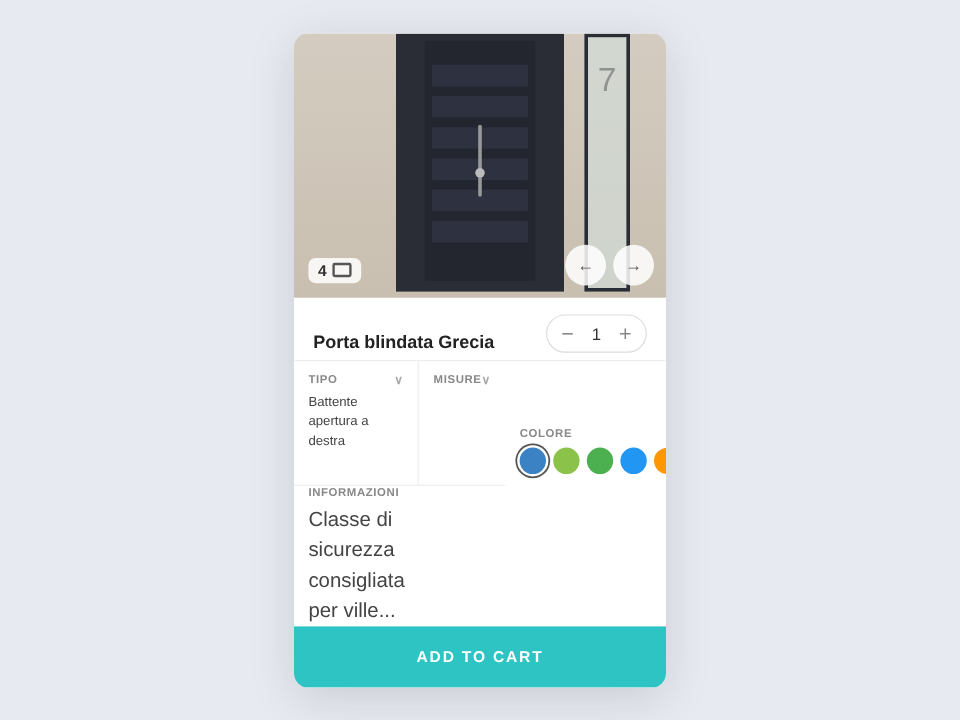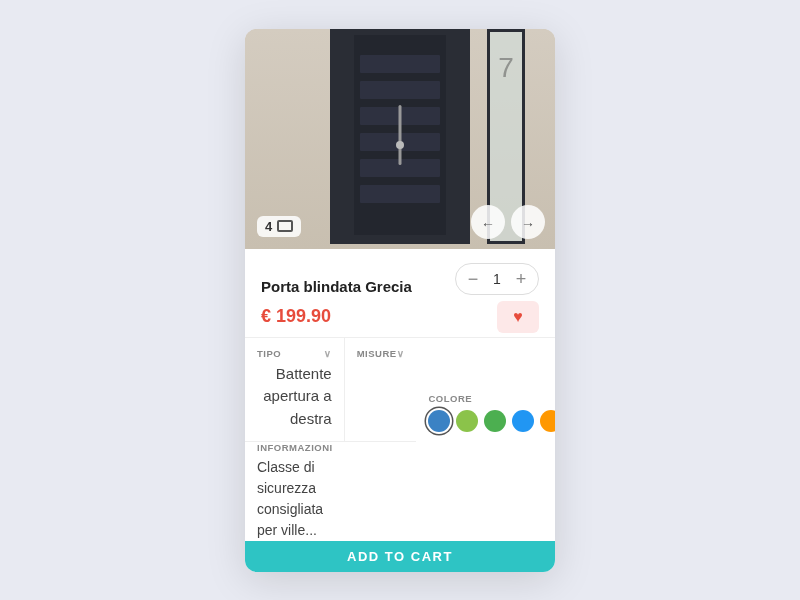--- a/index.html
+++ b/index.html
@@ -281,24 +281,23 @@
       align-items: center;
       justify-content: space-between;
     }
 
     .spec-chevron {
       font-size: 10px;
       color: #aaa;
     }
 
     .spec-value {
-      font-size: 15px;
+      font-size: 11px;
       color: #444;
       line-height: 1.5;
-      text-align: right;
     }
 
     
     .color-cell {
       padding: 10px 12px;
       border-right: 1px solid #eee;
     }
 
     .color-label {
       font-size: 9.5px;
@@ -335,30 +334,30 @@
     .info-label {
       font-size: 9.5px;
       font-weight: 700;
       color: #888;
       letter-spacing: 0.5px;
       text-transform: uppercase;
       margin-bottom: 4px;
     }
 
     .info-text {
-      font-size: 14px;
+      font-size: 17px;
       color: #444;
       line-height: 1.5;
     }
 
     
     .add-to-cart-btn {
       display: block;
       width: 100%;
-      padding: 8px;
+      padding: 18px;
       background: #2ec4c4;
       border: none;
       color: #fff;
       font-size: 13px;
       font-weight: 700;
       letter-spacing: 1.5px;
       text-transform: uppercase;
       cursor: pointer;
       text-align: center;
     }
@@ -406,24 +405,20 @@
 
     <div class="title-row">
       <span class="product-title">Porta blindata Grecia</span>
       <div class="qty-controls">
         <button class="qty-btn">−</button>
         <span class="qty-value">1</span>
         <button class="qty-btn">+</button>
       </div>
     </div>
 
-    <div class="price-row">
-      <span class="price">€ 199.90</span>
-      <button class="wishlist-btn">♥</button>
-    </div>
 
   </div>
 
   <div class="specs-grid">
 
     <div class="spec-cell">
       <div class="spec-label">
         <span>TIPO</span>
         <span class="spec-chevron">∨</span>
       </div>

